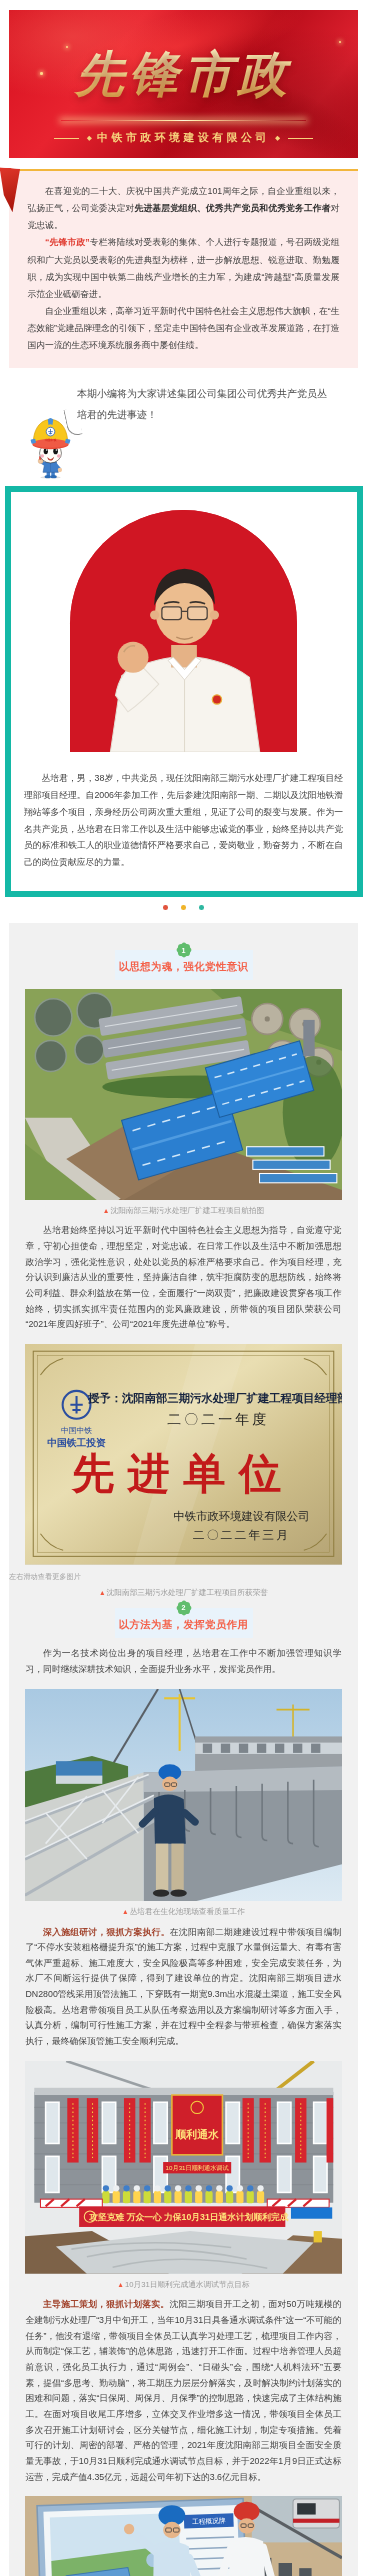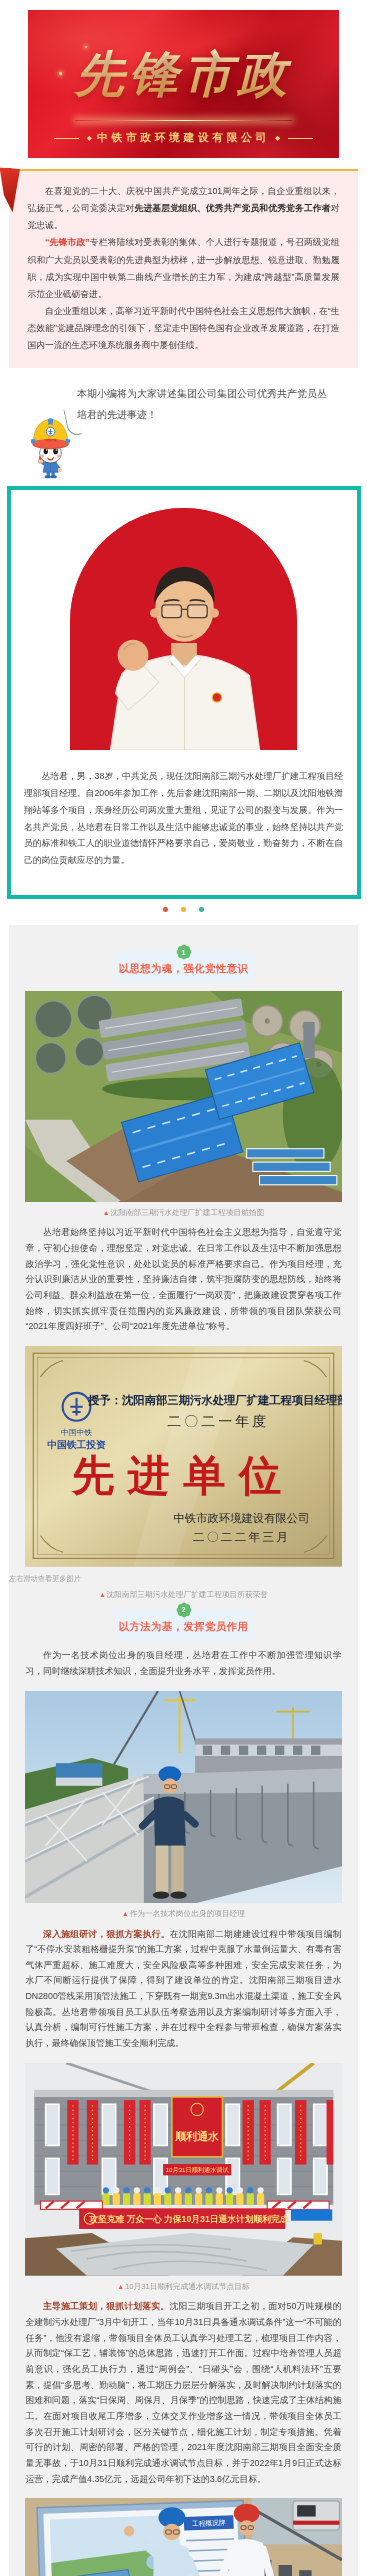--- a/index.html
+++ b/index.html
@@ -1,20 +1,20 @@
 <!DOCTYPE html>
 <html lang="zh" style="font-size:8.2px"><head>
 <meta charset="utf-8">
 <style>
   html,body{margin:0;padding:0;background:#ffffff;}
   body{font-family:"Liberation Sans","DejaVu Sans",sans-serif;color:#404040;}
   .page{width:367px;margin:0 auto;background:#fff;overflow:hidden;}
 
   
-  .banner{position:relative;width:311px;height:148px;margin:10.3px auto 0;overflow:hidden;
+  .banner{position:relative;width:349px;height:148px;margin:10.3px auto 0;overflow:hidden;
     background:
       radial-gradient(ellipse 216px 103px at 18% 18%, rgba(255,120,100,.35), transparent 60%),
       radial-gradient(ellipse 258px 134px at 82% 70%, rgba(120,0,10,.45), transparent 65%),
       linear-gradient(128deg,#d6101f 0%,#e8232f 30%,#b60b18 58%,#e02230 82%,#c10e1c 100%);}
   .banner .swirl{position:absolute;width:464px;height:134px;left:-62px;top:-31px;
     background:radial-gradient(ellipse 185px 46px at 50% 50%, rgba(255,60,60,.55), transparent 70%);
     transform:rotate(-16deg);}
   .banner .swirl2{position:absolute;width:361px;height:155px;right:-93px;top:20.6px;
     background:radial-gradient(ellipse 155px 41px at 50% 50%, rgba(150,5,15,.6), transparent 70%);
     transform:rotate(24deg);}
@@ -42,21 +42,21 @@
   .intro-box .red-b{font-weight:bold;color:#e03c31;}
 
   
   .lead-row{position:relative;min-height:98px;margin-top:15.5px;}
   .bubble-text{margin:3.1px 36px 0 77px;font-size:10px;line-height:2.1;color:#4a4a4a;}
   .brace{position:absolute;left:66px;top:25px;width:13.4px;height:27px;border-left:1px solid #8a8a8a;
     border-bottom:1px solid #8a8a8a;border-bottom-left-radius:11.3px;transform:rotate(-12deg);}
   .mascot-1{position:absolute;left:27px;top:31px;width:47px;height:65px;}
 
   
-  .profile-card{width:346px;margin:5.2px auto 0;border:4px solid #14b8a6;background:#fff;padding-bottom:17px;}
+  .profile-card{width:346px;margin:5.2px auto 0;border:6px solid #14b8a6;background:#fff;padding-bottom:11px;}
   .arch{width:227px;height:242px;margin:17.5px auto 18.5px;background:#d01623;border-radius:118px 118px 0 0;overflow:hidden;}
   .arch svg{display:block;width:100%;height:100%;}
   .bio{margin:0 13.4px 9.3px;font-size:8.8px;line-height:1.9;text-indent:2em;text-align:justify;color:#3d3d3d;}
 
   
   .dots{display:flex;justify-content:center;gap:13.4px;margin:8.2px 0 0;}
   .dots i{width:4.6px;height:4.6px;border-radius:50%;}
   .dots i:nth-child(1){background:#e1543e;}
   .dots i:nth-child(2){background:#f0b429;}
   .dots i:nth-child(3){background:#2eb7a0;}
@@ -361,21 +361,21 @@
           <path d="M250,212 Q281,196 308,214 L312,300 L252,300 Z" fill="#27415f"></path>
           <path d="M252,238 L228,262" stroke="#27415f" stroke-width="14" stroke-linecap="round"></path>
           <path d="M310,240 L330,258" stroke="#27415f" stroke-width="14" stroke-linecap="round"></path>
           <rect x="254" y="300" width="24" height="90" fill="#cfc2a4"></rect>
           <rect x="284" y="300" width="24" height="90" fill="#c4b697"></rect>
           <ellipse cx="264" cy="396" rx="16" ry="7" fill="#2b2b2b"></ellipse>
           <ellipse cx="298" cy="396" rx="16" ry="7" fill="#2b2b2b"></ellipse>
         </g>
       </svg>
     </figure>
-    <figcaption class="cap"><span class="tri">▲</span><span>作为一名技术岗位出身的项目经理</span></figcaption>
+    <figcaption class="cap"><span class="tri">▲</span><span>丛培君在生化池现场查看质量工作</span></figcaption>
 
     <p class="para"><strong class="lead">深入施组研讨，狠抓方案执行。</strong><span>在沈阳南部二期建建设过程中带领项目编制了“不停水安装粗格栅提升泵”的施工方案，过程中克服了水量倒运量大、有毒有害气体严重超标、施工难度大，安全风险极高等多种困难，安全完成安装任务，为水厂不间断运行提供了保障，得到了建设单位的肯定。沈阳南部三期项目进水DN2800管线采用顶管法施工，下穿既有一期宽9.3m出水混凝土渠道，施工安全风险极高。丛培君带领项目员工从队伍考察选用以及方案编制研讨等多方面入手，认真分析，编制可行性施工方案，并在过程中全程参与带班检查，确保方案落实执行，最终确保顶管施工安全顺利完成。</span></p>
 
     <figure class="photo">
       <svg viewBox="0 0 615 413" xmlns="http://www.w3.org/2000/svg">
         <rect width="615" height="413" fill="#e9ebec"></rect>
         <line x1="80" y1="0" x2="260" y2="60" stroke="#9aa0a4" stroke-width="5"></line>
         <line x1="560" y1="0" x2="470" y2="70" stroke="#c9a52c" stroke-width="7"></line>
         <rect x="18" y="60" width="580" height="215" fill="#8d9399"></rect>
         <rect x="18" y="52" width="580" height="14" fill="#c5c9cc"></rect>

